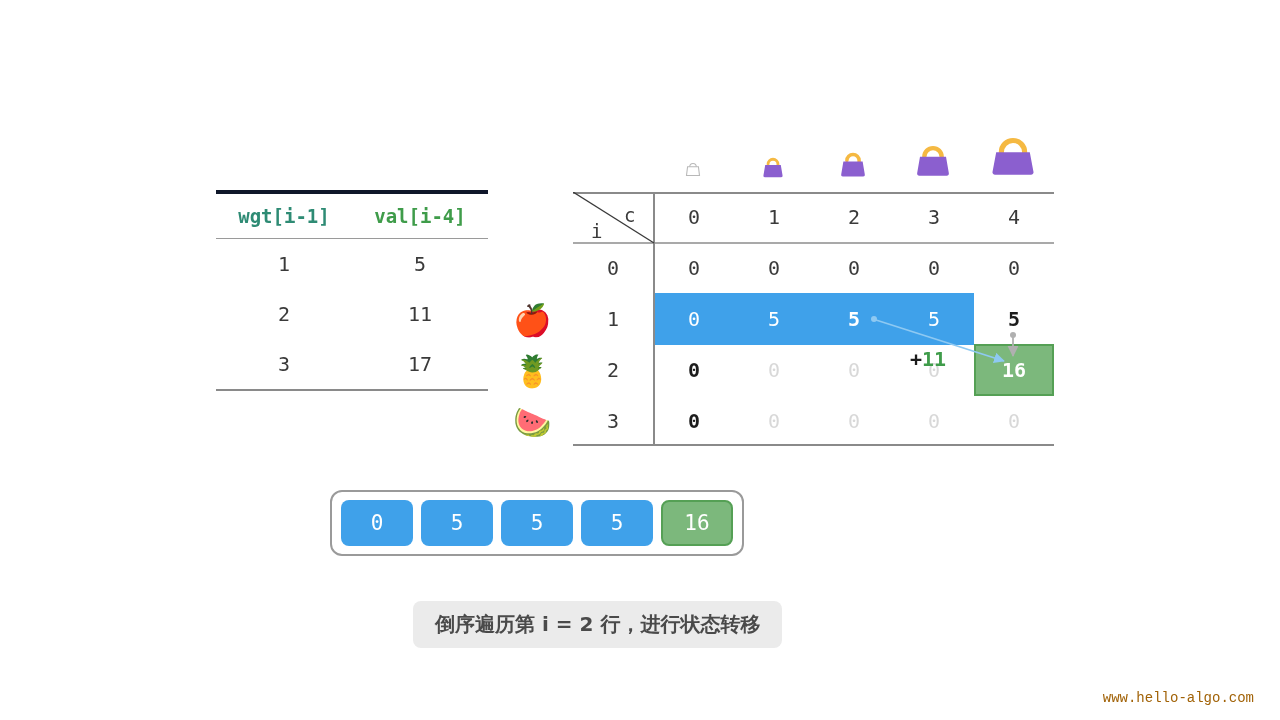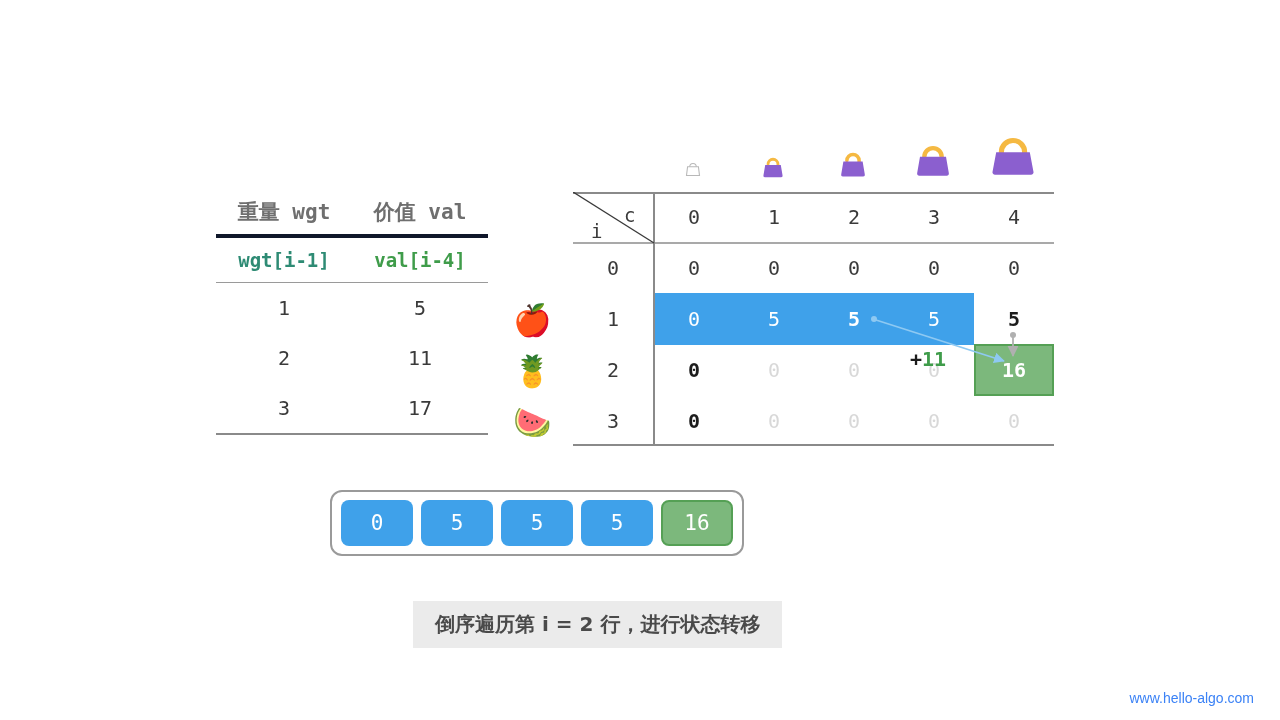--- a/index.html
+++ b/index.html
@@ -181,21 +181,21 @@
   .arr-cell.blue  { background: #3fa1ea; }
   .arr-cell.green { background: #7cb87c; border: 2px solid #55a055; box-sizing: border-box; line-height: 42px; }
 
   
   #caption {
     position: absolute;
     left: 413px;
     top: 601px;
     padding: 10px 22px;
     background: #ebebeb;
-    border-radius: 0;
+    border-radius: 8px;
     font-family: "DejaVu Sans", "Liberation Sans", sans-serif;
     font-size: 20px;
     font-weight: bold;
     color: #4a4a4a;
     white-space: nowrap;
   }
 
   
   #step-badge {
     position: absolute;
@@ -214,43 +214,39 @@
     font-weight: bold;
     color: #8a8a8a;
     letter-spacing: 1px;
   }
 
   
   #watermark {
     position: absolute;
     right: 26px;
     bottom: 14px;
-    font-family: Liberation Sans, sans-serif;
+    font-family: Liberation Mono, monospace;
     font-size: 14px;
-    color: #3b82f6;
+    color: #a16207;
   }
 
   #arrows {
     position: absolute;
     inset: 0;
     pointer-events: none;
   }
 </style>
 </head>
 <body>
 
 <div id="stage">
 
   <div id="left-table">
     <table>
       <tbody>
-          <tr>
-        <th>重量 wgt</th>
-        <th>价值 val</th>
-      </tr>
       <tr class="subhdr">
         <td class="rule-top sub-wgt">wgt[i-1]</td>
         <td class="rule-top sub-val">val[i-4]</td>
       </tr>
       <tr class="vrow">
         <td class="rule-mid">1</td>
         <td class="rule-mid">5</td>
       </tr>
       <tr class="vrow">
         <td>2</td>

